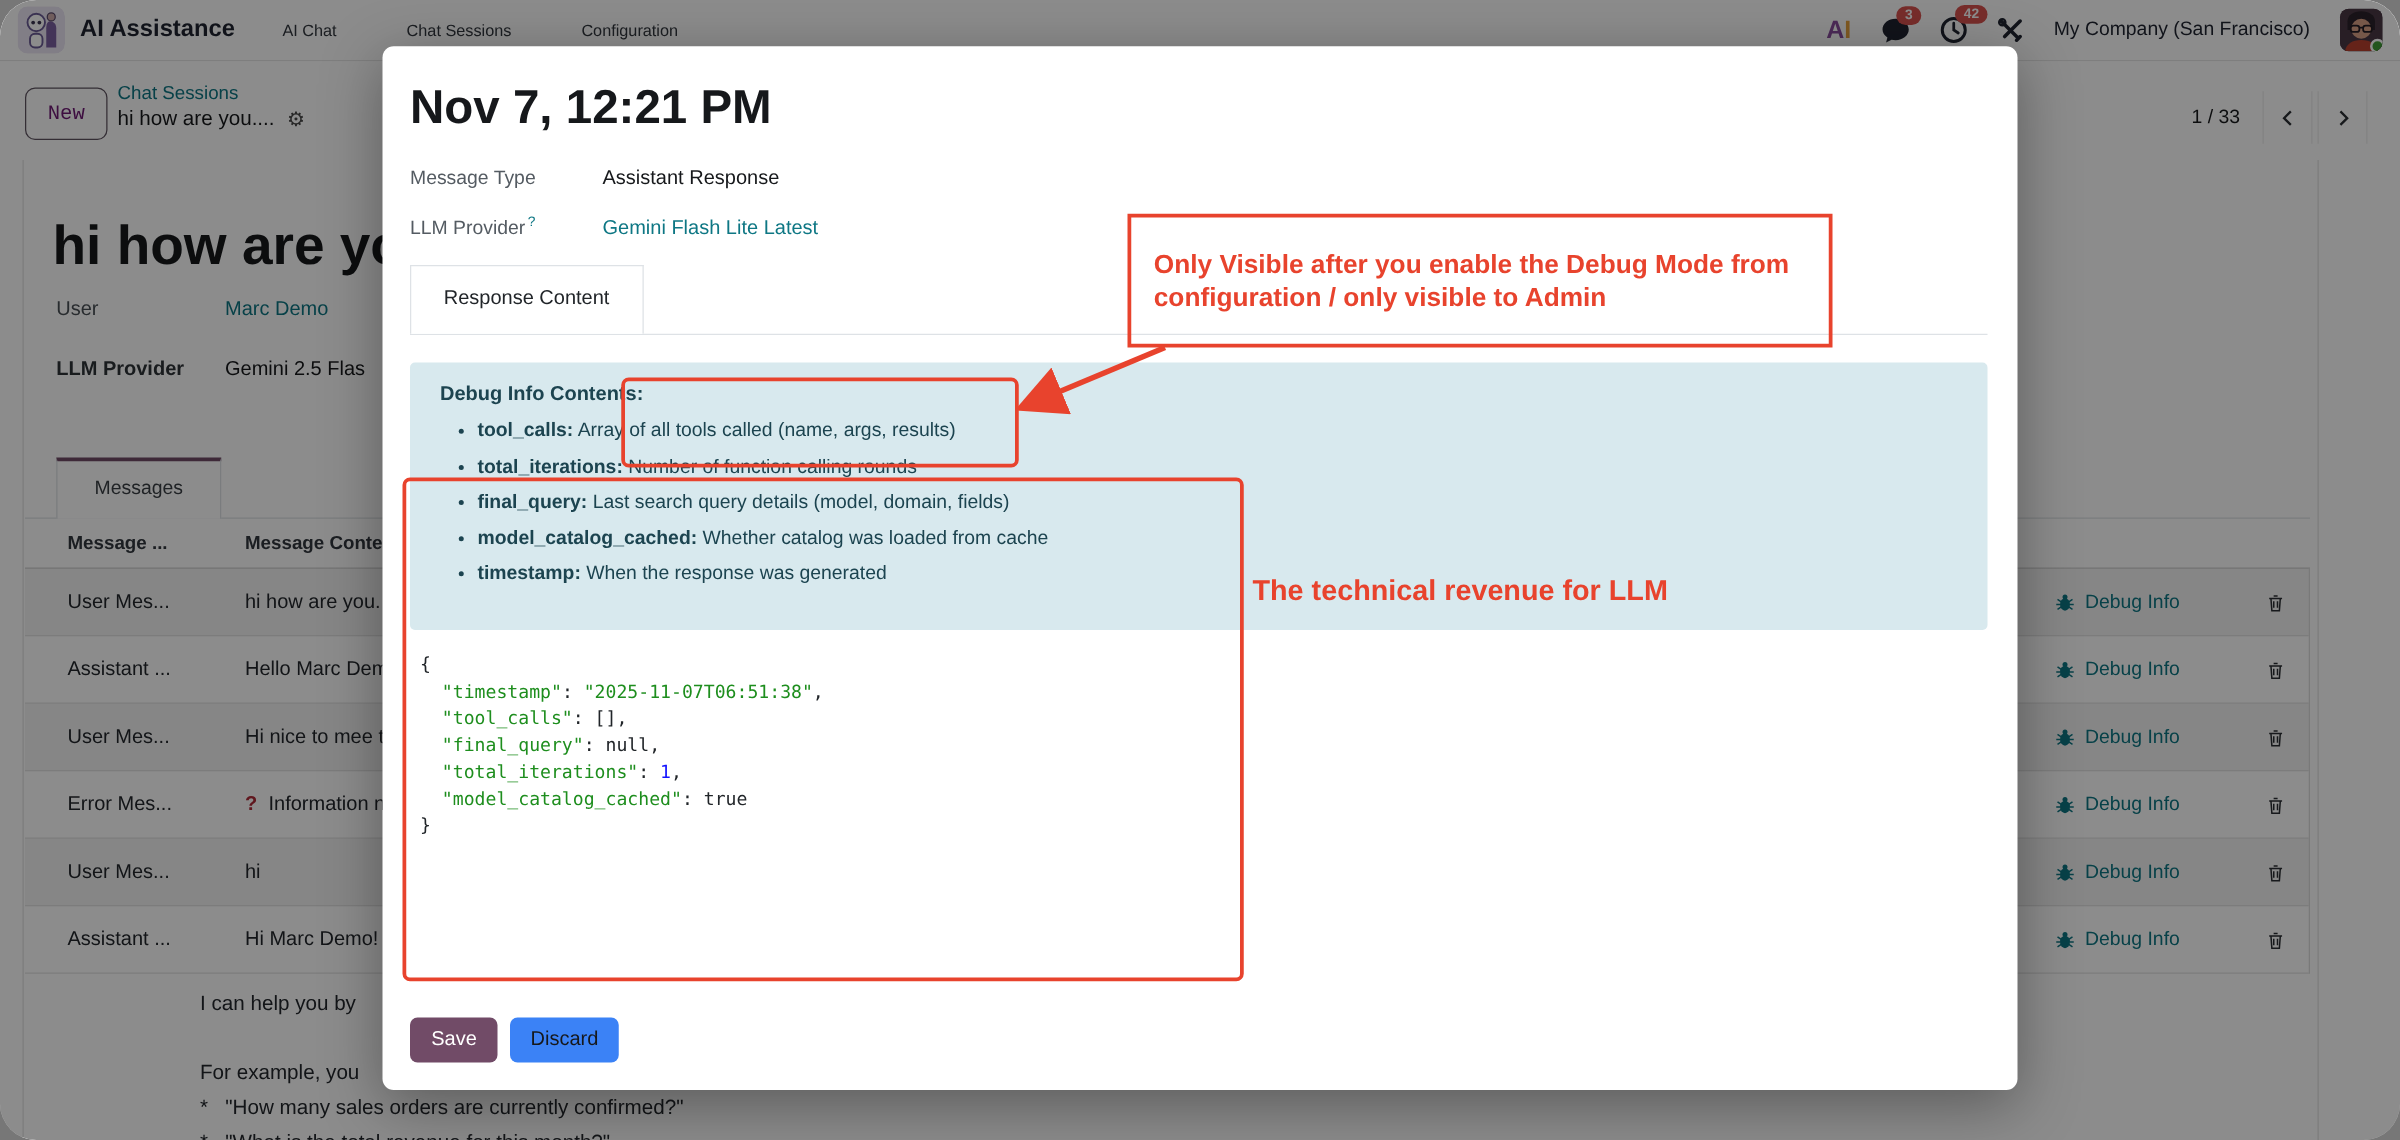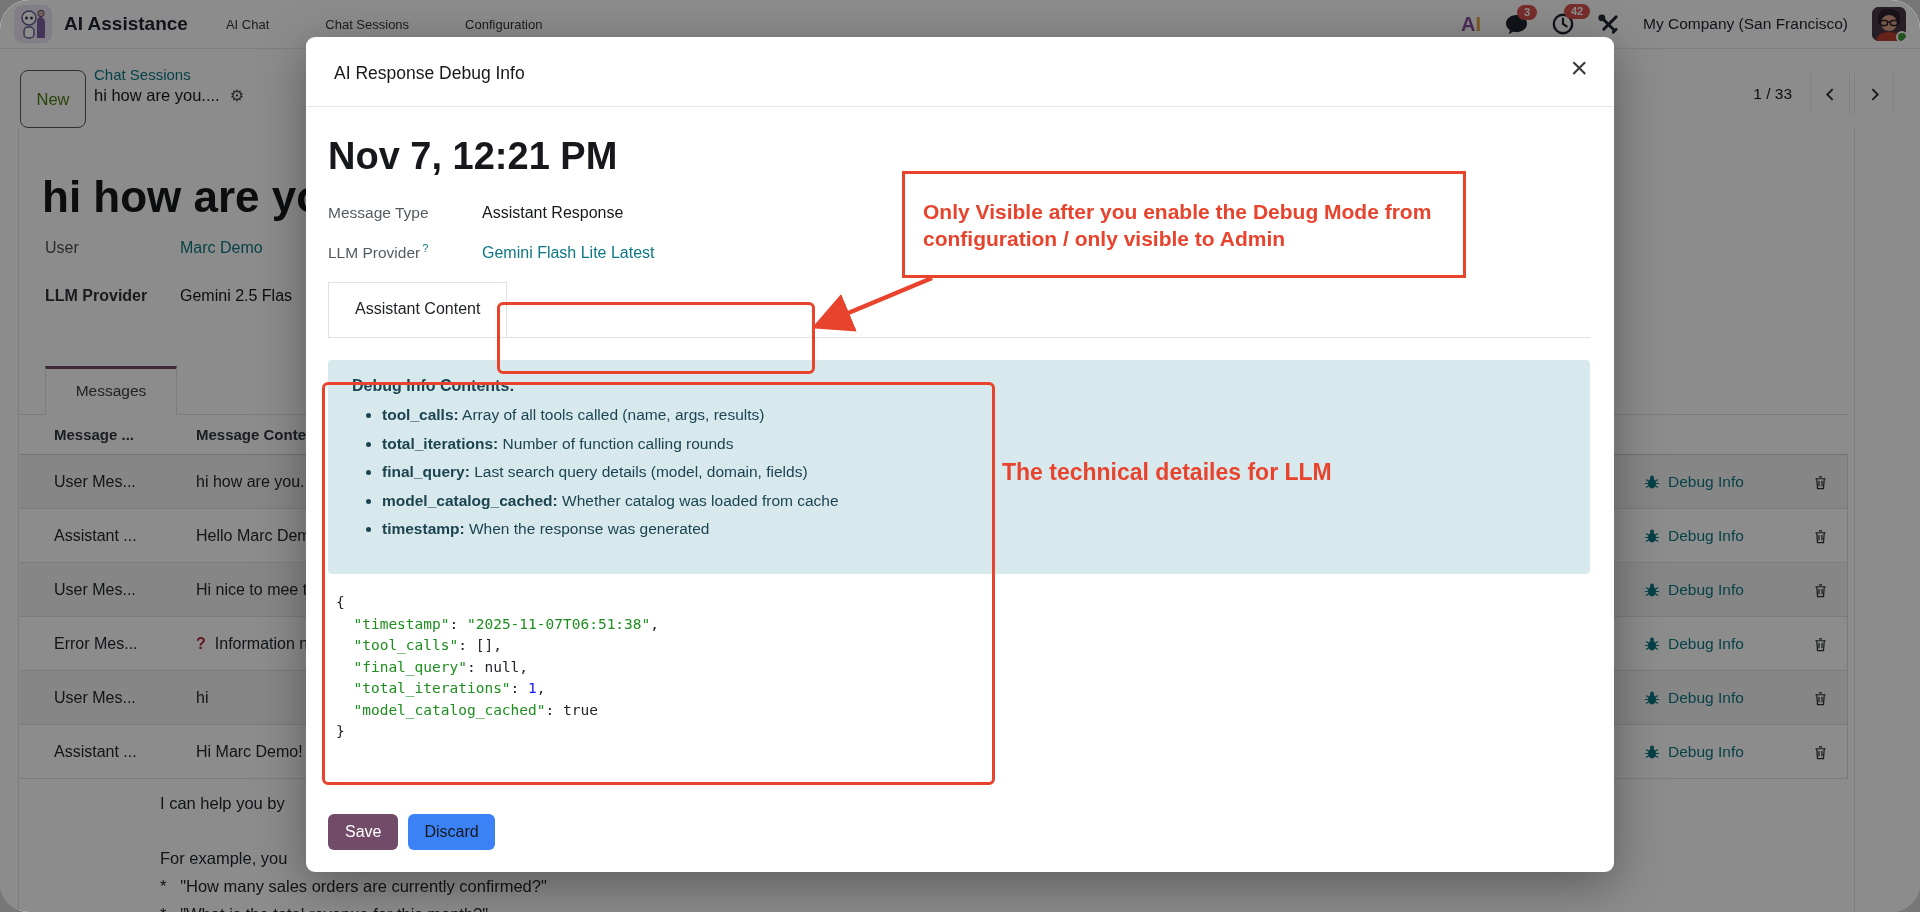--- a/index.html
+++ b/index.html
@@ -20,22 +20,22 @@
   .ai-logo .a{color:#8a4e9e;} .ai-logo .i{color:#e8a33d;}
   .icon-wrap{position:relative;display:inline-flex;align-items:center;}
   .badge{position:absolute;top:-9px;left:12px;background:#d9534f;color:#fff;font-size:11px;
          font-weight:700;border-radius:9px;padding:2px 7px;line-height:1;}
   .company{font-size:15.5px;color:#1f2430;}
   .avatar{position:relative;width:34px;height:34px;border-radius:7px;overflow:hidden;background:#463343;}
   .avatar .dot{position:absolute;right:-2px;bottom:-2px;width:12px;height:12px;border-radius:50%;
                background:#3f9c35;border:2px solid #fff;}
 
   .control-panel{position:absolute;left:0;top:49px;width:1920px;height:74px;background:#fff;}
-  .btn-new{position:absolute;left:20px;top:21px;width:66px;height:58px;background:#fff;
-           border:1px solid #5f5461;border-radius:8px;font-size:16.5px;color:#4d7c0f;text-align:center;line-height:40px;}
+  .btn-new{position:absolute;left:20px;top:21px;width:66px;height:42px;background:#fff;
+           border:1px solid #5f5461;border-radius:8px;font-size:16.5px;color:#701a75;text-align:center;line-height:40px;font-family:Liberation Mono, monospace;}
   .breadcrumb{position:absolute;left:94px;top:17px;}
   .bc-parent{font-size:15px;color:#0e7784;cursor:pointer;}
   .bc-current{display:flex;align-items:center;gap:10px;font-size:16.5px;color:#16181b;margin-top:3px;}
   .gear{font-family:"DejaVu Sans",sans-serif;font-size:16px;color:#4a4a4a;}
   .pager{position:absolute;right:26px;top:24px;display:flex;align-items:center;gap:4px;}
   .pager-count{font-size:15.5px;color:#16181b;margin-right:14px;}
   .pager-btn{width:40px;height:42px;display:flex;align-items:center;justify-content:center;
              border-left:1px solid #ededed;border-right:1px solid #ededed;background:transparent;}
 
   .sheet{position:absolute;left:18px;top:128px;width:1837px;height:784px;background:#fff;
@@ -336,36 +336,32 @@
 
     <div class="bg-line" style="left:160px;top:794px;">I can help you by</div>
     <div class="bg-line" style="left:160px;top:849px;">For example, you</div>
     <div class="bg-line" style="left:160px;top:877px;white-space:pre;">*   "How many sales orders are currently confirmed?"</div>
     <div class="bg-line" style="left:160px;top:905px;white-space:pre;">*   "What is the total revenue for this month?"</div>
   </div>
 
   <div class="overlay"></div>
 
   <div class="modal">
-    <div class="modal-header">
-      <span class="modal-title">AI Response Debug Info</span>
-      <button class="modal-close">×</button>
-    </div>
     <div class="modal-body">
       <div class="m-date">Nov 7, 12:21 PM</div>
       <div class="m-row">
         <span class="m-label">Message Type</span>
         <span class="m-value">Assistant Response</span>
       </div>
       <div class="m-row">
         <span class="m-label"><span>LLM Provider</span><sup>?</sup></span>
         <span class="m-value link-teal">Gemini Flash Lite Latest</span>
       </div>
       <div class="mtabs">
-        <span class="mtab inactive">Assistant Content</span>
+        <span class="mtab inactive">Response Content</span>
       </div>
       <div class="alert-info">
         <div class="alert-title">Debug Info Contents:</div>
         <ul id="alert-list">
             <li><b>tool_calls:</b> Array of all tools called (name, args, results)</li>
             <li><b>total_iterations:</b> Number of function calling rounds</li>
             <li><b>final_query:</b> Last search query details (model, domain, fields)</li>
             <li><b>model_catalog_cached:</b> Whether catalog was loaded from cache</li>
             <li><b>timestamp:</b> When the response was generated</li>
           </ul>
@@ -382,15 +378,15 @@
   <svg class="ann" style="left:780px;top:268px;" width="170" height="75">
     <defs>
         <marker id="ah" markerWidth="9" markerHeight="9" refX="6.5" refY="4.5" orient="auto">
           <path d="M0 0L9 4.5L0 9z" fill="#e8432d"></path>
         </marker>
       </defs>
     <line x1="152" y1="10" x2="42" y2="56" stroke="#e8432d" stroke-width="4.5" marker-end="url(#ah)"></line>
   </svg>
   <div class="ann ann-box ann-tab"></div>
   <div class="ann ann-box ann-content"></div>
-  <div class="ann ann-note2">The technical detailes for LLM</div>
+  <div class="ann ann-note2">The technical revenue for LLM</div>
 
 </div>
 
 </body></html>

